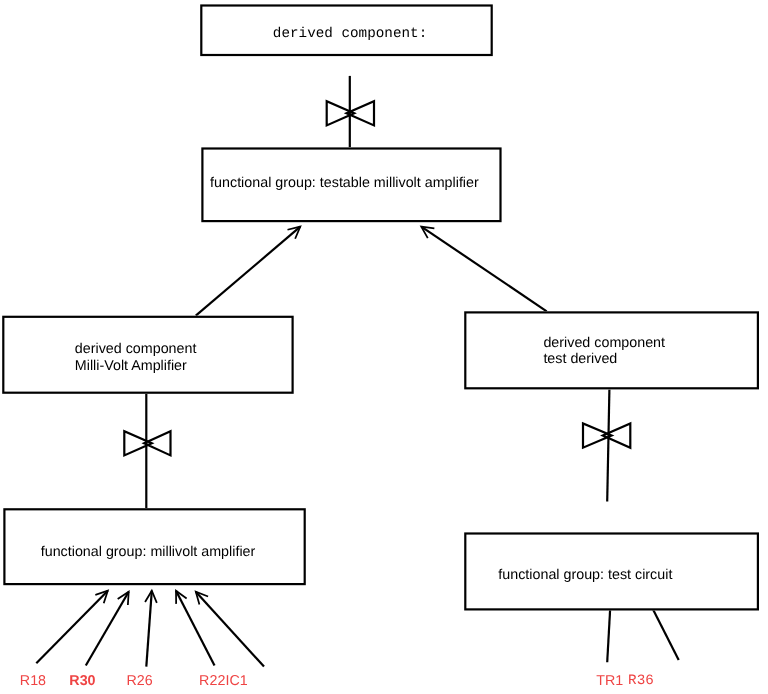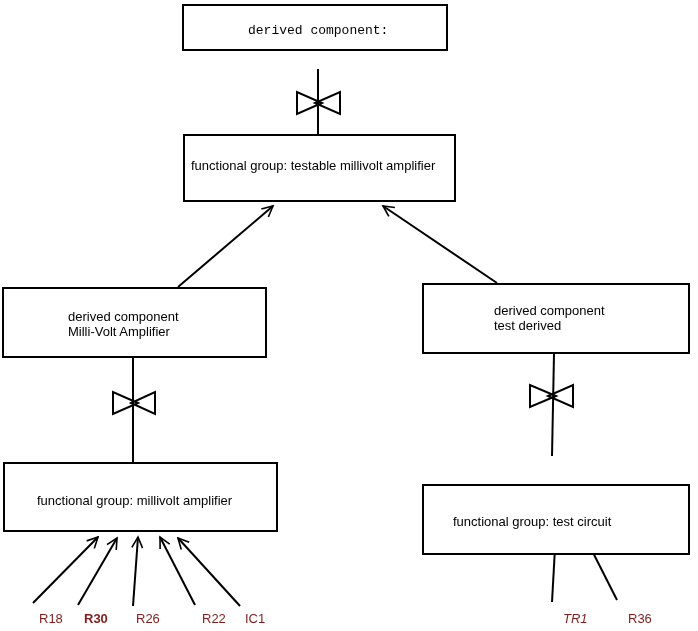--- a/index.html
+++ b/index.html
@@ -35,30 +35,29 @@
   .box-top-derived      { left: 182px; top: 4px;   width: 266px; height: 47px; padding: 17px 0 0 64px; font-family: Liberation Mono, monospace; }
   .box-top-functional   { left: 183px; top: 134px; width: 273px; height: 68px; padding: 22px 0 0 6px;  }
   .box-left-derived     { left: 2px;   top: 287px; width: 265px; height: 71px; padding: 20px 0 0 64px; }
   .box-right-derived    { left: 422px; top: 283px; width: 268px; height: 71px; padding: 18px 0 0 70px; }
   .box-left-functional  { left: 3px;   top: 462px; width: 275px; height: 70px; padding: 29px 12px 0 32px; }
   .box-right-functional { left: 422px; top: 456px; width: 268px; height: 71px; padding: 28px 12px 0 29px; margin-top: 28px; }
   .leaf {
     position: absolute;
     top: 611px;
     font-size: 13px;
-    color: #7f1d1d;
-    margin-left: 21px;
+    color: #ef4444;
   }
   .leaf-r18 { left: 18px;  }
   .leaf-r30 { left: 63px; font-weight: bold;  }
   .leaf-r26 { left: 115px; text-align: right; }
   .leaf-r22 { left: 181px; }
-  .leaf-ic1 { left: 224px; }
-  .leaf-tr1 { left: 542px; font-style: italic; }
-  .leaf-r36 { left: 607px; }
+  .leaf-ic1 { left: 205px; }
+  .leaf-tr1 { left: 542px; }
+  .leaf-r36 { left: 571px; font-family: Liberation Mono, monospace; }
 </style>
 </head>
 <body>
 
 <div class="canvas">
 
   <svg class="edges-svg" viewBox="0 0 698 631" xmlns="http://www.w3.org/2000/svg">
     <defs>
       <marker id="arrowOpen" viewBox="0 0 14 14" refX="12" refY="7" markerWidth="14" markerHeight="14" orient="auto" markerUnits="userSpaceOnUse">
         <path d="M2,2 L12,7 L2,12" fill="none" stroke="#000000" stroke-width="1.6" stroke-linecap="square"></path>

